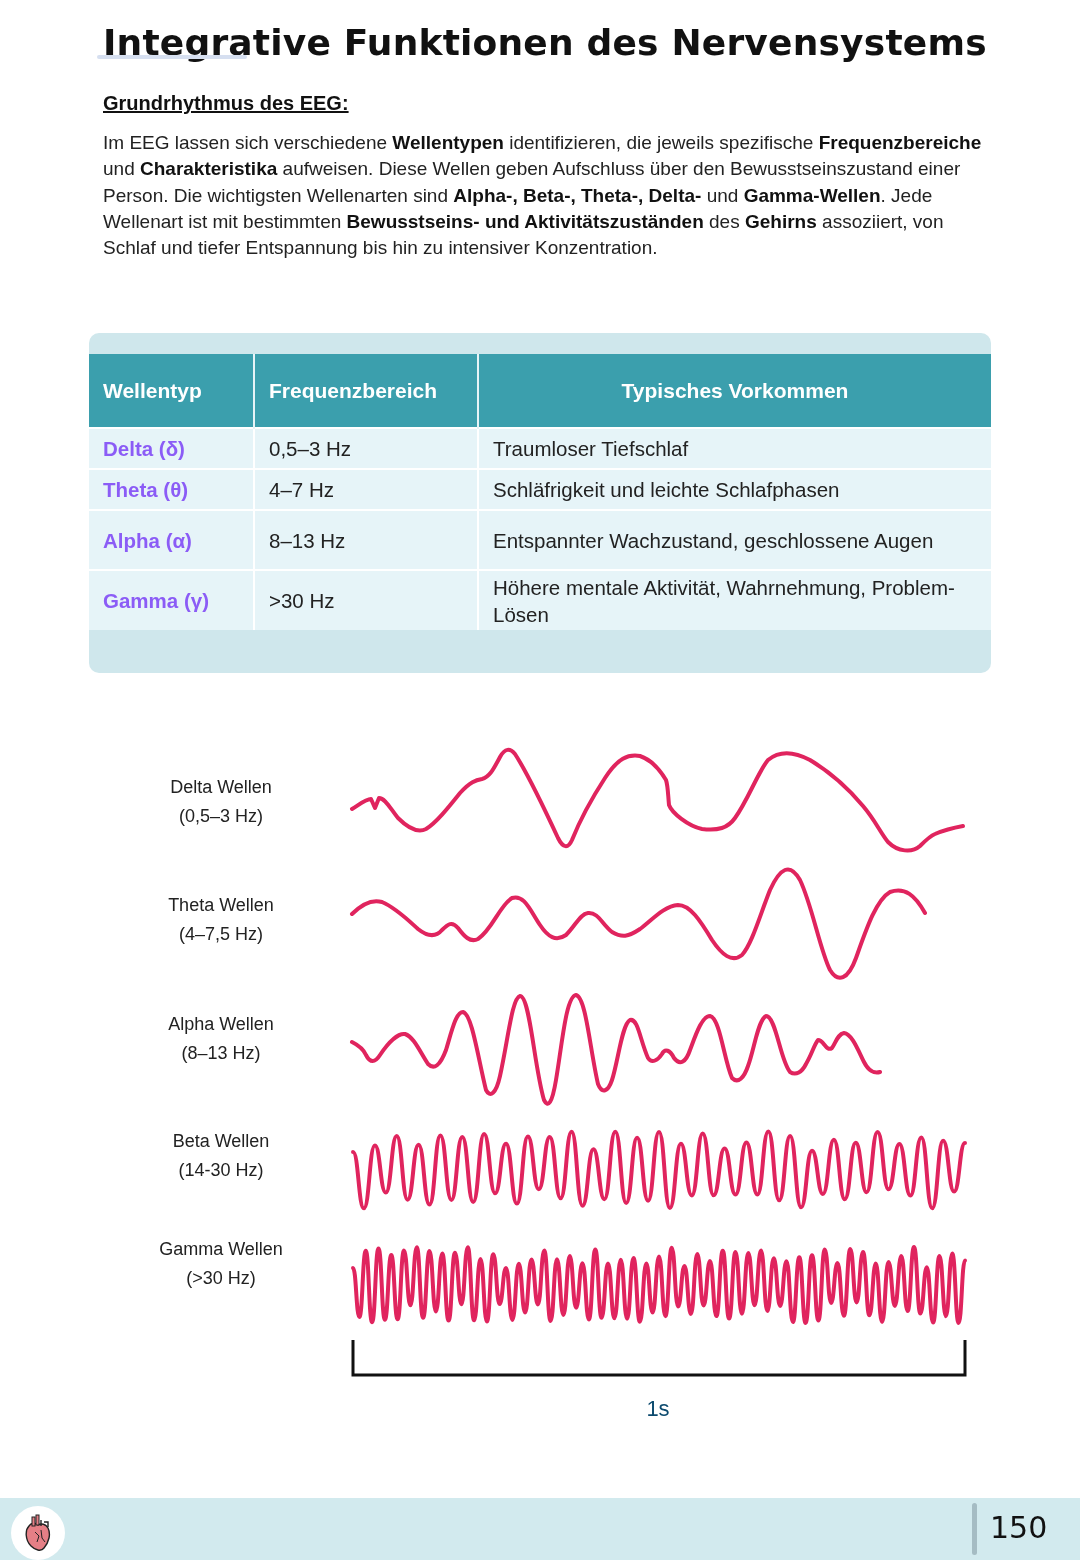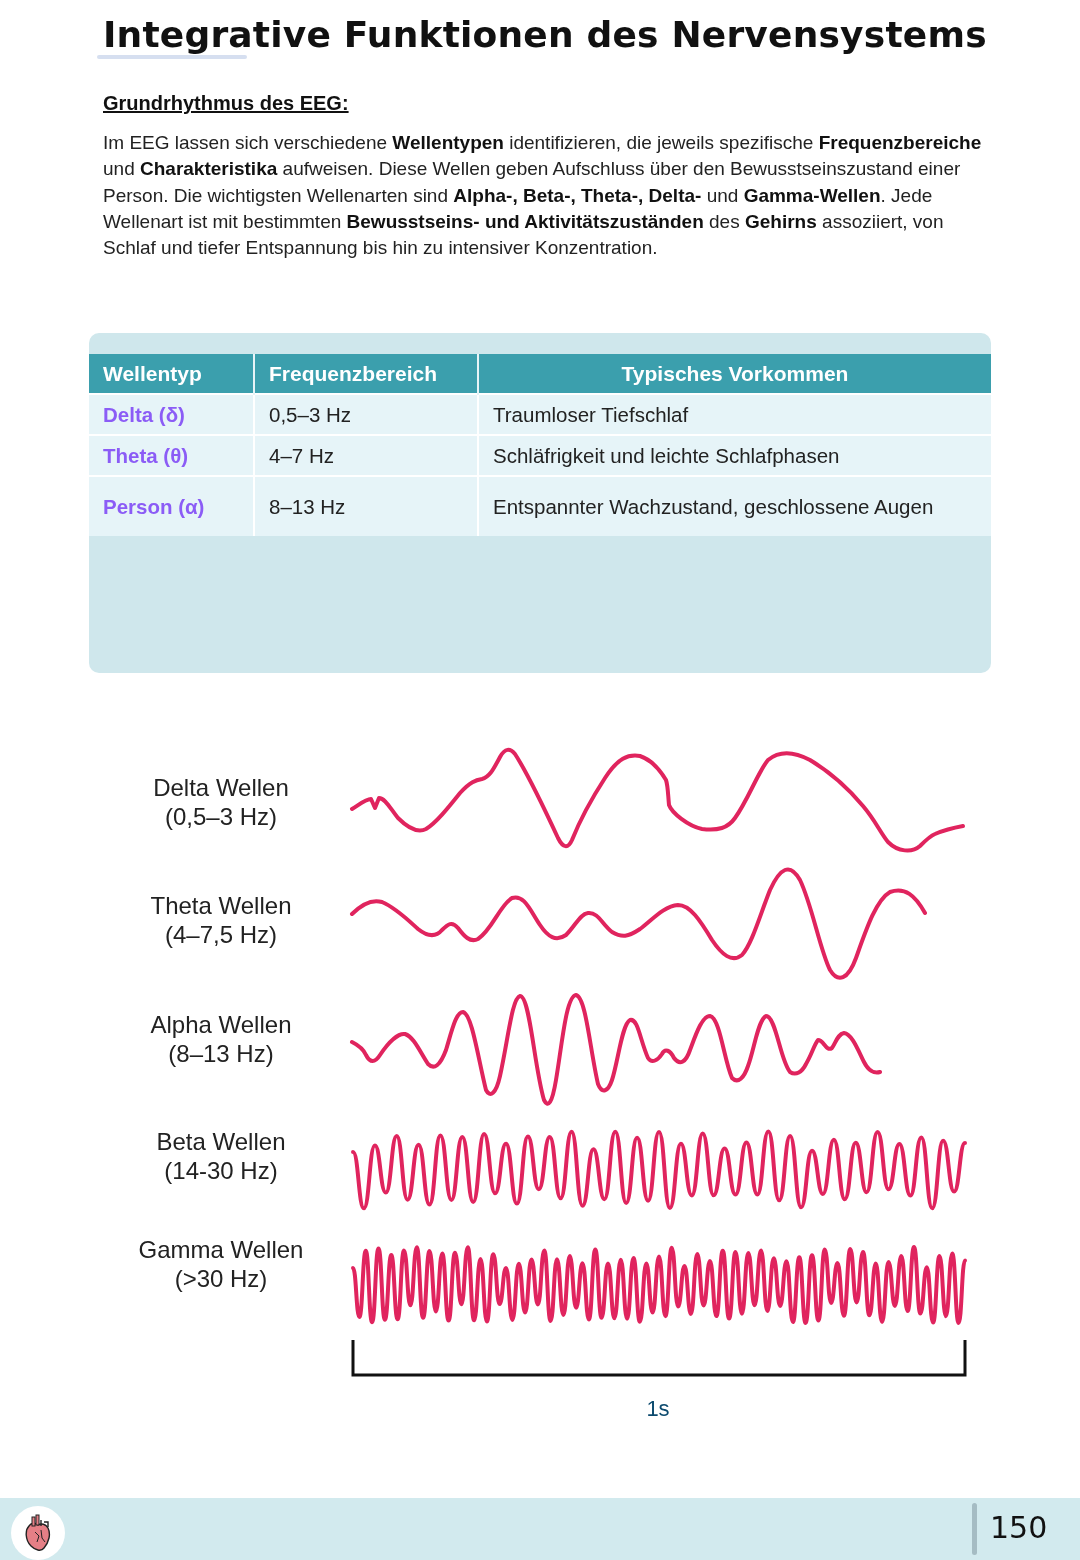--- a/index.html
+++ b/index.html
@@ -2,21 +2,21 @@
 <html><head>
 <meta charset="utf-8">
 <style>
   html, body { margin:0; padding:0; }
   body {
     width:1080px; height:1560px; position:relative; overflow:hidden;
     background:#ffffff; color:#1a1a1a;
     font-family:"Liberation Sans", "DejaVu Sans", sans-serif;
   }
   .title {
-    position:absolute; left:103px; top:14px; margin:0;
+    position:absolute; left:103px; top:22px; margin:0;
     font-family:"DejaVu Sans", sans-serif; font-weight:bold;
     font-size:36px; letter-spacing:0.2px; color:#111;
   }
   .title-underline {
     position:absolute; left:97px; top:55px; width:150px; height:4px;
     background:#d6dff0; border-radius:2px;
   }
   .subtitle {
     position:absolute; left:103px; top:92px; margin:0;
     font-family:"Liberation Sans", sans-serif; font-weight:bold;
@@ -31,36 +31,36 @@
   .table-wrap {
     position:absolute; left:89px; top:333px; width:902px; height:340px;
     background:#cfe7ec; border-radius:10px;
   }
   table.eeg {
     position:absolute; left:0; top:21px; width:902px;
     border-collapse:collapse; font-size:20.5px;
   }
   table.eeg th {
     background:#3b9fad; color:#fff; font-weight:bold;
-    height:39px; padding:0 14px; text-align:left; font-size:21px;
+    height:39px; padding:17px 14px; text-align:left; font-size:21px;
     border-right:2px solid #e6f4f7;
   }
   table.eeg th:last-child { text-align:center; border-right:none; }
   table.eeg td {
     background:#e6f4f8; padding:0 14px; border-right:2px solid #ffffff;
     border-top:2px solid #ffffff; color:#222; line-height:27px;
   }
   table.eeg td:last-child { border-right:none; }
   table.eeg td.name { font-weight:bold; color:#8b5cf6; }
   table.eeg tr.r1 td { height:39px; }
   table.eeg tr.r2 { height:60px; }
 
   .wave-label {
     position:absolute; left:110px; width:222px; text-align:center;
-    font-size:24px; line-height:29px; color:#222;
+    font-size:18px; line-height:29px; color:#222;
   }
   svg.waves { position:absolute; left:0; top:0; }
 
   .scale-label {
     position:absolute; left:620px; top:1396px; width:76px; text-align:center;
     font-size:22px; color:#0c4a6e;
   }
 
   .footer {
     position:absolute; left:0; top:1498px; width:1080px; height:62px;
@@ -103,23 +103,28 @@
         <td class="name">Delta (δ)</td>
         <td>0,5–3 Hz</td>
         <td>Traumloser Tiefschlaf</td>
       </tr>
       <tr class="r1">
         <td class="name">Theta (θ)</td>
         <td>4–7 Hz</td>
         <td>Schläfrigkeit und leichte Schlafphasen</td>
       </tr>
       <tr class="r2">
-        <td class="name">Person (α)</td>
+        <td class="name">Alpha (α)</td>
         <td>8–13 Hz</td>
         <td>Entspannter Wachzustand, geschlossene Augen</td>
+      </tr>
+      <tr class="r2">
+        <td class="name">Gamma (γ)</td>
+        <td>&gt;30 Hz</td>
+        <td>Höhere mentale Aktivität, Wahrnehmung, Problem-Lösen</td>
       </tr>
     </tbody>
   </table>
 </div>
 
 <div class="wave-label" style="top:773px">
   <div>Delta Wellen</div>
   <div>(0,5–3 Hz)</div>
 </div>
 <div class="wave-label" style="top:891px">

